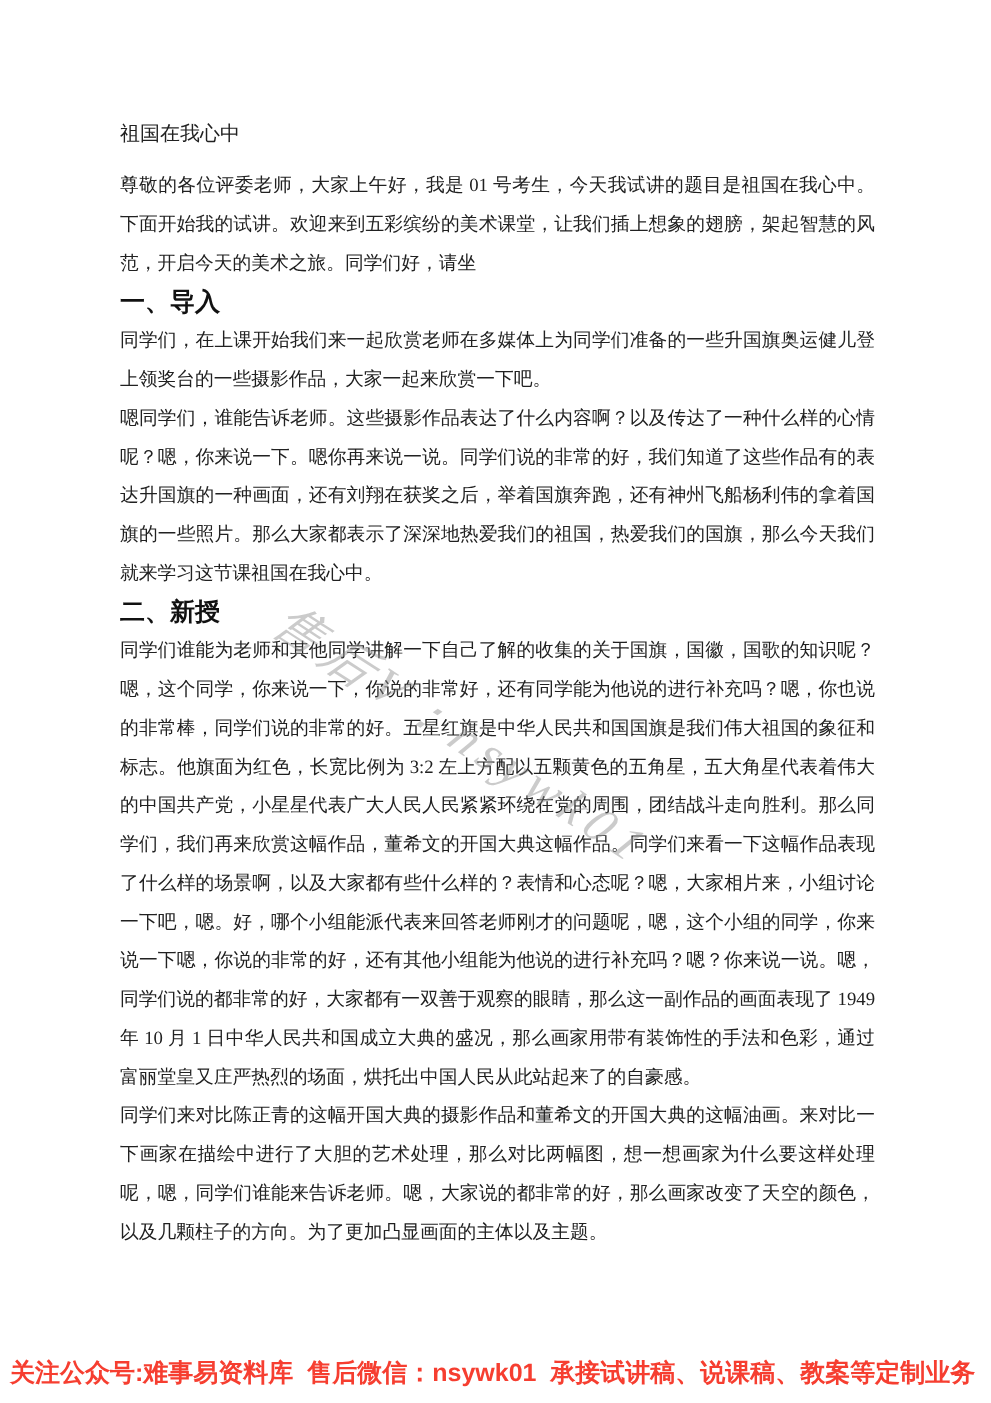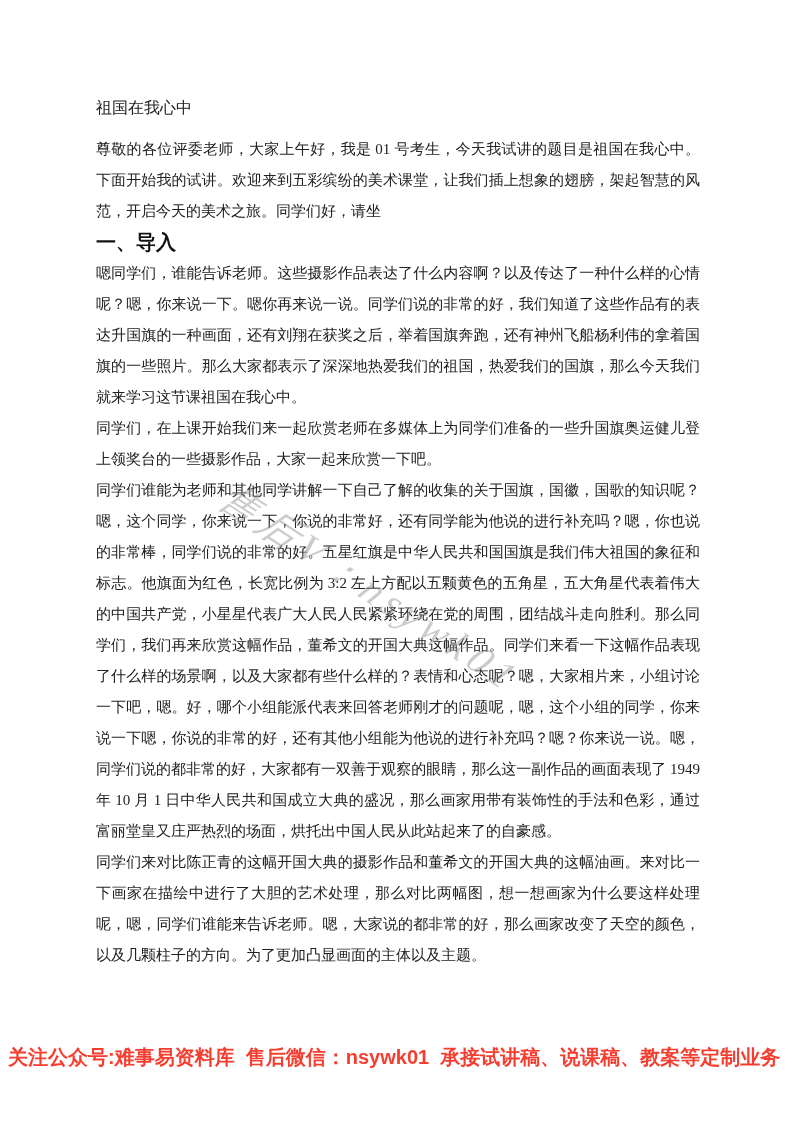--- a/index.html
+++ b/index.html
@@ -60,21 +60,21 @@
     font-style: italic;
     font-size: 40px;
     letter-spacing: 6px;
     color: rgba(140, 140, 140, 0.45);
     white-space: nowrap;
     pointer-events: none;
   }
   .footer {
     position: absolute;
     left: 8px;
-    top: 1044px;
+    top: 1086px;
     width: 785px;
     font-family: "Liberation Sans", "DejaVu Sans", sans-serif;
     font-weight: 700;
     font-size: 20px;
     line-height: 26px;
     color: #f63e30;
     white-space: pre;
   }
 </style>
 </head>
@@ -82,24 +82,25 @@
 
 <div class="page">
 
   <div class="doc">
     <div class="title">祖国在我心中</div>
 
     <p>尊敬的各位评委老师，大家上午好，我是 01 号考生，今天我试讲的题目是祖国在我心中。下面开始我的试讲。欢迎来到五彩缤纷的美术课堂，让我们插上想象的翅膀，架起智慧的风范，开启今天的美术之旅。同学们好，请坐</p>
 
     <h2 class="section">一、导入</h2>
 
+    <p>同学们，在上课开始我们来一起欣赏老师在多媒体上为同学们准备的一些升国旗奥运健儿登上领奖台的一些摄影作品，大家一起来欣赏一下吧。</p>
+
     <p>嗯同学们，谁能告诉老师。这些摄影作品表达了什么内容啊？以及传达了一种什么样的心情呢？嗯，你来说一下。嗯你再来说一说。同学们说的非常的好，我们知道了这些作品有的表达升国旗的一种画面，还有刘翔在获奖之后，举着国旗奔跑，还有神州飞船杨利伟的拿着国旗的一些照片。那么大家都表示了深深地热爱我们的祖国，热爱我们的国旗，那么今天我们就来学习这节课祖国在我心中。</p>
 
-    <p>同学们，在上课开始我们来一起欣赏老师在多媒体上为同学们准备的一些升国旗奥运健儿登上领奖台的一些摄影作品，大家一起来欣赏一下吧。</p>
-
+    <h2 class="section">二、新授</h2>
 
     <p>同学们谁能为老师和其他同学讲解一下自己了解的收集的关于国旗，国徽，国歌的知识呢？嗯，这个同学，你来说一下，你说的非常好，还有同学能为他说的进行补充吗？嗯，你也说的非常棒，同学们说的非常的好。五星红旗是中华人民共和国国旗是我们伟大祖国的象征和标志。他旗面为红色，长宽比例为 3:2 左上方配以五颗黄色的五角星，五大角星代表着伟大的中国共产党，小星星代表广大人民人民紧紧环绕在党的周围，团结战斗走向胜利。那么同学们，我们再来欣赏这幅作品，董希文的开国大典这幅作品。同学们来看一下这幅作品表现了什么样的场景啊，以及大家都有些什么样的？表情和心态呢？嗯，大家相片来，小组讨论一下吧，嗯。好，哪个小组能派代表来回答老师刚才的问题呢，嗯，这个小组的同学，你来说一下嗯，你说的非常的好，还有其他小组能为他说的进行补充吗？嗯？你来说一说。嗯，同学们说的都非常的好，大家都有一双善于观察的眼睛，那么这一副作品的画面表现了 1949 年 10 月 1 日中华人民共和国成立大典的盛况，那么画家用带有装饰性的手法和色彩，通过富丽堂皇又庄严热烈的场面，烘托出中国人民从此站起来了的自豪感。</p>
 
     <p>同学们来对比陈正青的这幅开国大典的摄影作品和董希文的开国大典的这幅油画。来对比一下画家在描绘中进行了大胆的艺术处理，那么对比两幅图，想一想画家为什么要这样处理呢，嗯，同学们谁能来告诉老师。嗯，大家说的都非常的好，那么画家改变了天空的颜色，以及几颗柱子的方向。为了更加凸显画面的主体以及主题。</p>
 
   </div>
 
   <div class="watermark">售后V：nsywk01</div>
 
   <div class="footer">关注公众号:难事易资料库  售后微信：nsywk01  承接试讲稿、说课稿、教案等定制业务</div>

